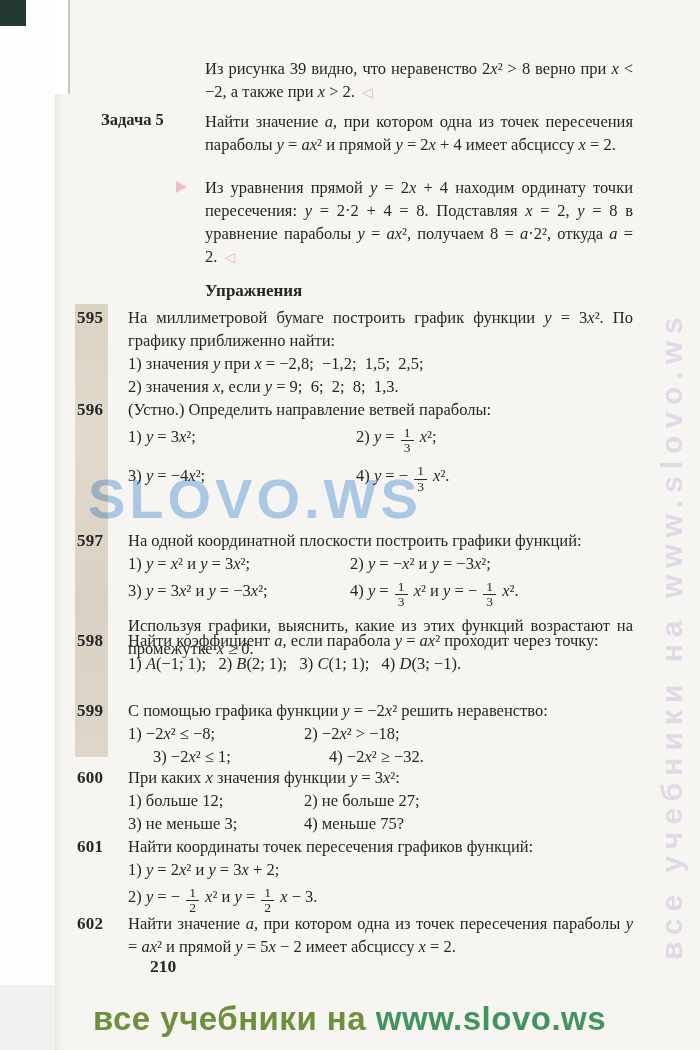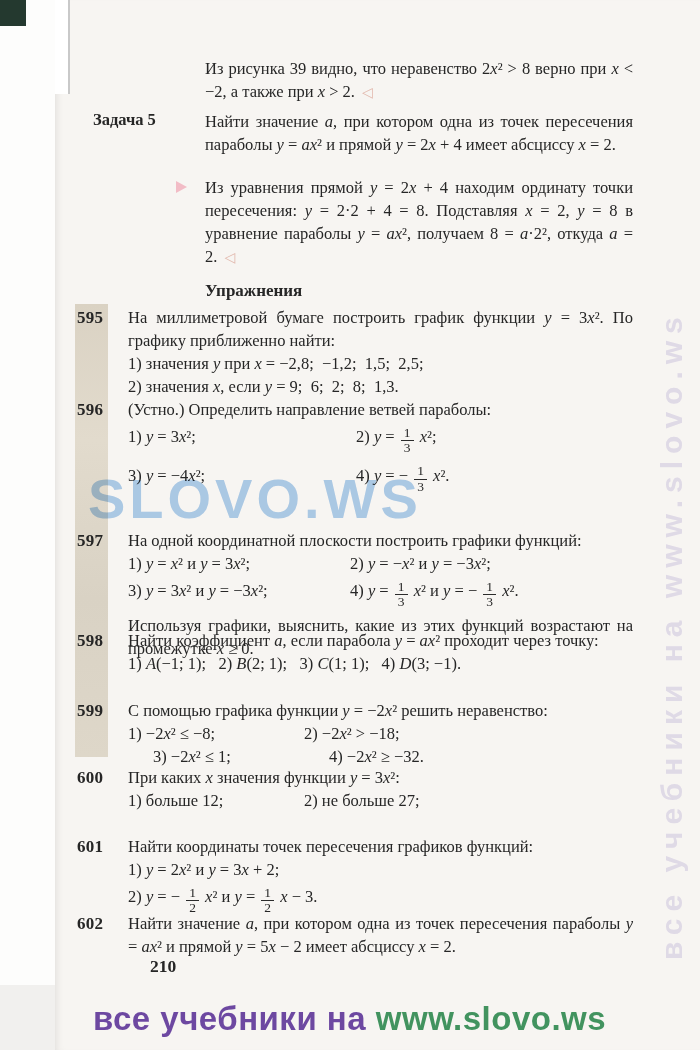--- a/index.html
+++ b/index.html
@@ -17,21 +17,21 @@
   .corner{position:absolute;left:0;top:0;width:26px;height:26px;background:#24392f;z-index:7}
   .edge-white{position:absolute;left:0;top:0;width:13px;height:94px;background:#ffffff;border-right:2px solid #c9c9c9;z-index:4}
   .footerband{position:absolute;left:0;top:985px;width:700px;height:65px;background:#f1f0ee;z-index:0}
   .strip{
     position:absolute;left:20px;top:304px;width:33px;height:453px;z-index:1;
     background:linear-gradient(180deg,#dad2c3 0%,#e2dbcd 30%,#d9d2c4 65%,#ded7c9 100%);
   }
   .content{position:absolute;left:0;top:0;width:645px;height:1050px;z-index:3}
 
   .intro{position:absolute;left:150px;top:57px;width:428px;text-align:justify;font-size:16.5px;line-height:23px}
-  .tasklabel{position:absolute;left:38px;top:110px;font-weight:bold;font-size:16.5px}
+  .tasklabel{position:absolute;left:46px;top:110px;font-weight:bold;font-size:16.5px}
   .tasktext{position:absolute;left:150px;top:110px;width:428px;text-align:justify;font-size:16.5px;line-height:23px}
   .soltri{position:absolute;left:121px;top:181px;width:0;height:0;
     border-top:6px solid transparent;border-bottom:6px solid transparent;border-left:11px solid #f2bcc6}
   .soltext{position:absolute;left:150px;top:176px;width:428px;text-align:justify;font-size:16.5px;line-height:23px}
   .exhead{position:absolute;left:150px;top:281px;font-weight:bold;font-size:17px}
   .endmark{color:#e2b9ae;font-size:14px;padding-left:7px;font-family:"DejaVu Sans",sans-serif}
 
   .ex{position:absolute;left:22px;width:556px;font-size:16.5px;line-height:23px}
   .exnum{position:absolute;left:0;top:0;width:38px;font-weight:bold;font-size:17px;letter-spacing:.3px}
   .exbody{margin-left:51px}
@@ -57,21 +57,21 @@
     writing-mode:vertical-rl;transform:rotate(180deg);
     font-family:"Liberation Sans","DejaVu Sans",sans-serif;font-weight:bold;
     font-size:30px;letter-spacing:7px;color:#d3cbe9;opacity:.55;mix-blend-mode:multiply;
     white-space:nowrap;
   }
   .wm-footer{
     position:absolute;left:93px;top:1000px;z-index:4;white-space:nowrap;
     font-family:"Liberation Sans","DejaVu Sans",sans-serif;font-weight:bold;
     font-size:33px;letter-spacing:.5px;opacity:.8;mix-blend-mode:multiply;
   }
-  .wm-footer .fl{color:#4c1d95}
+  .wm-footer .fl{color:#4d7c0f}
   .wm-footer .fr{color:#15803d}
 </style>
 </head>
 <body>
 
 <div class="corner"></div>
 <div class="footerband"></div>
 
 <div class="page">
   <div class="edge-white"></div>
@@ -151,20 +151,24 @@
           </div>
         </div>
         <div class="ex" style="top: 766px;">
           <div class="exnum">600</div>
           <div class="exbody">
             <div class="exp">При каких <i>x</i> значения функции <i>y</i> = 3<i>x</i>²:</div>
             <div class="exc">
               <span class="c1" style="width: 176px;">1) больше 12;</span>
               <span class="c2">2) не больше 27;</span>
             </div>
+            <div class="exc">
+              <span class="c1" style="width: 176px;">3) не меньше 3;</span>
+              <span class="c2">4) меньше 75?</span>
+            </div>
           </div>
         </div>
         <div class="ex" style="top: 835px;">
           <div class="exnum">601</div>
           <div class="exbody">
             <div class="exp">Найти координаты точек пересечения графиков функций:</div>
             <div class="exi">1) <i>y</i> = 2<i>x</i>² и <i>y</i> = 3<i>x</i> + 2;</div>
             <div class="exi tall">2) <i>y</i> = − <span class="frac"><span class="fn">1</span><span class="fd">2</span></span> <i>x</i>² и <i>y</i> = <span class="frac"><span class="fn">1</span><span class="fd">2</span></span> <i>x</i> − 3.</div>
           </div>
         </div>

